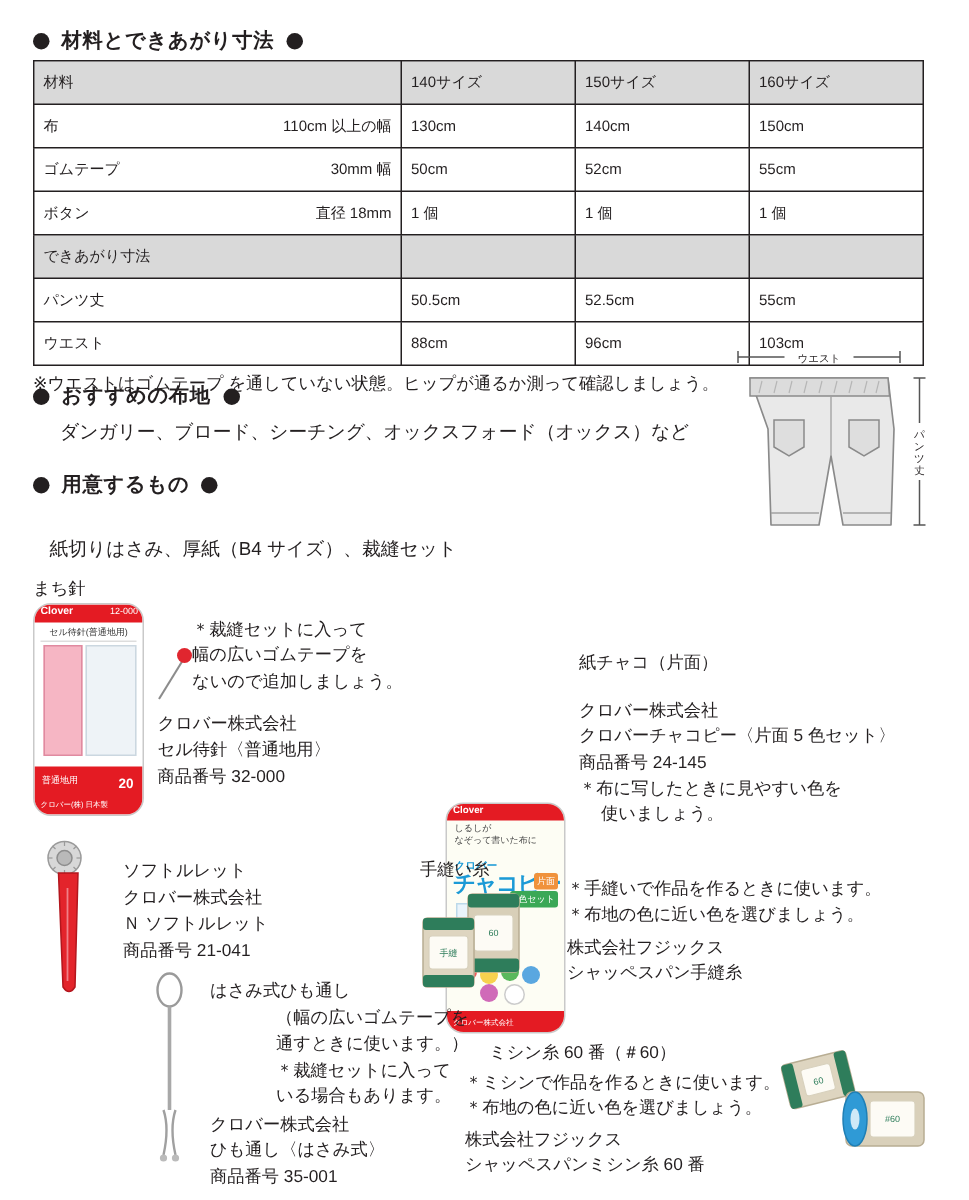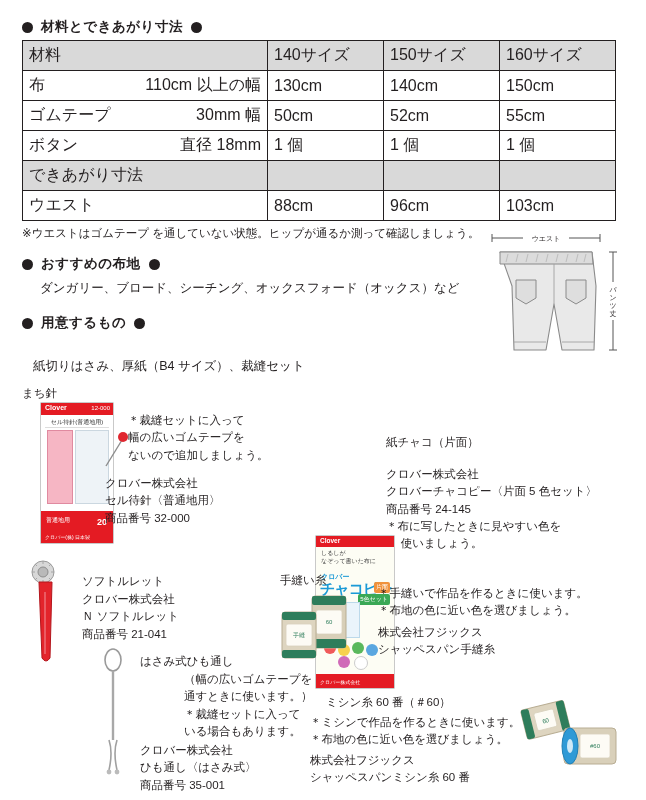--- a/index.html
+++ b/index.html
@@ -4,37 +4,37 @@
 <style>
   html,body{margin:0;padding:0;}
   body{
     width:646px;height:800px;
     background:#ffffff;
     font-family:"Liberation Sans","DejaVu Sans",sans-serif;
     color:#231f20;
     position:relative;
     overflow:hidden;
   }
-  .page{position:relative;width:612px;height:800px;padding-left:18px;}
+  .page{position:relative;width:612px;height:800px;}
 
   
   .sec-head{
     display:flex;align-items:center;gap:8px;
     font-size:13.5px;font-weight:bold;letter-spacing:.5px;
   }
   .dot{
     width:11px;height:11px;border-radius:50%;
     background:#231f20;display:inline-block;flex:none;
   }
 
   
   table.mat{
     border-collapse:collapse;
     width:593px;
-    font-size:16px;
+    font-size:10px;
     table-layout:fixed;
   }
   table.mat td,table.mat th{
     border:1px solid #231f20;
     padding:4px 6px;
     height:20px;
     font-weight:normal;
     vertical-align:middle;
   }
   .hdr{background:#d9d9d9;font-weight:bold;}
@@ -48,21 +48,21 @@
 
   
   .abs{position:absolute;}
 
   
   .pants-wrap{position:absolute;left:470px;top:228px;width:170px;height:150px;}
 
   
   .prod{position:absolute;}
   .pkg{
-    background:#ffffff;border:1px solid #c9c9c9;border-radius:1px;
+    background:#ffffff;border:1px solid #c9c9c9;border-radius:12px;
     position:relative;overflow:hidden;
   }
 
   .txt{font-size:11.5px;line-height:1.5;}
   .ttl{font-size:11.5px;line-height:1.5;}
 </style>
 </head>
 <body>
 
 <div class="page">
@@ -108,20 +108,26 @@
         <td class="c">1 個</td>
       </tr>
 
       <tr>
         <td class="hdr l">できあがり寸法</td>
         <td class="hdr"></td>
         <td class="hdr"></td>
         <td class="hdr"></td>
       </tr>
 
+      <tr>
+        <td class="l">パンツ丈</td>
+        <td class="c">50.5cm</td>
+        <td class="c">52.5cm</td>
+        <td class="c">55cm</td>
+      </tr>
       <tr>
         <td class="l">ウエスト</td>
         <td class="c">88cm</td>
         <td class="c">96cm</td>
         <td class="c">103cm</td>
       </tr>
     </tbody>
       </table>
     <div class="note">※ウエストはゴムテープ を通していない状態。ヒップが通るか測って確認しましょう。</div>
   </div>

